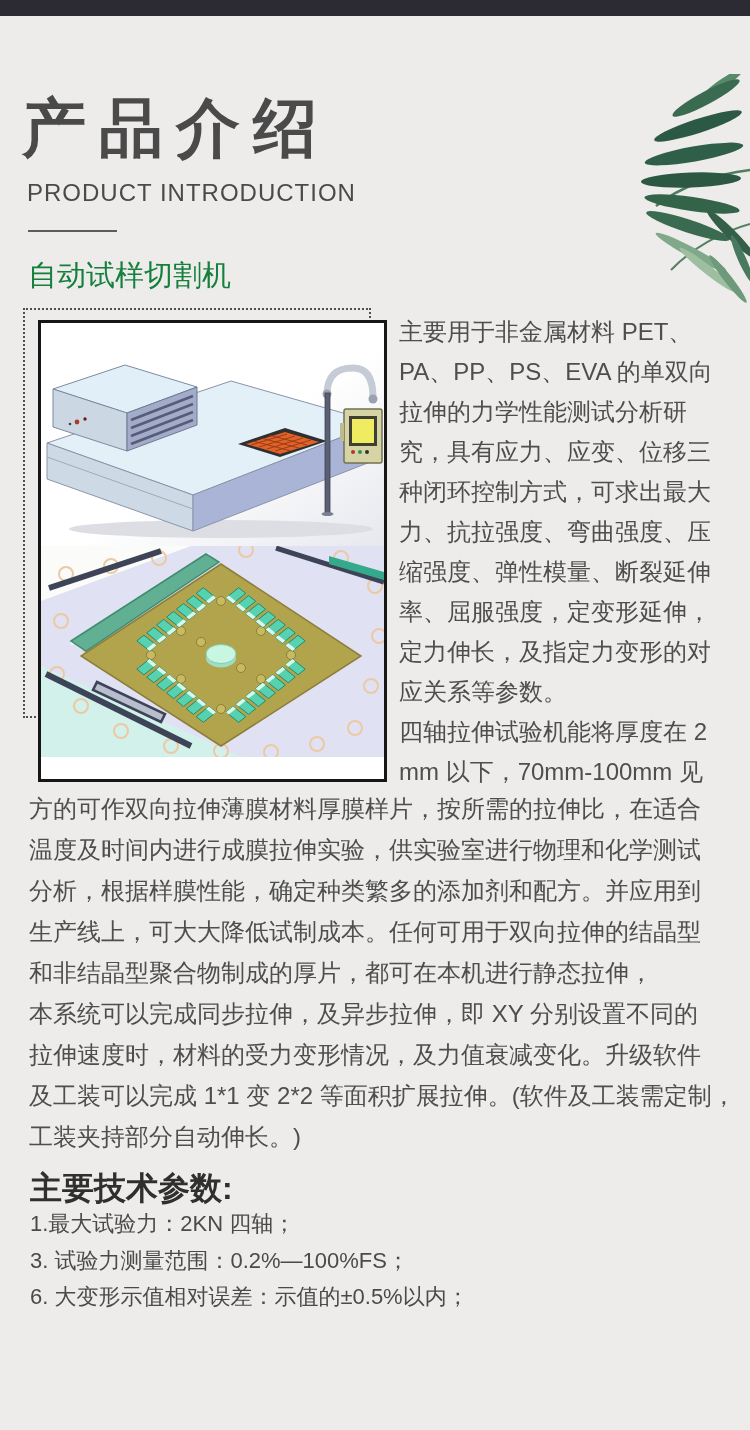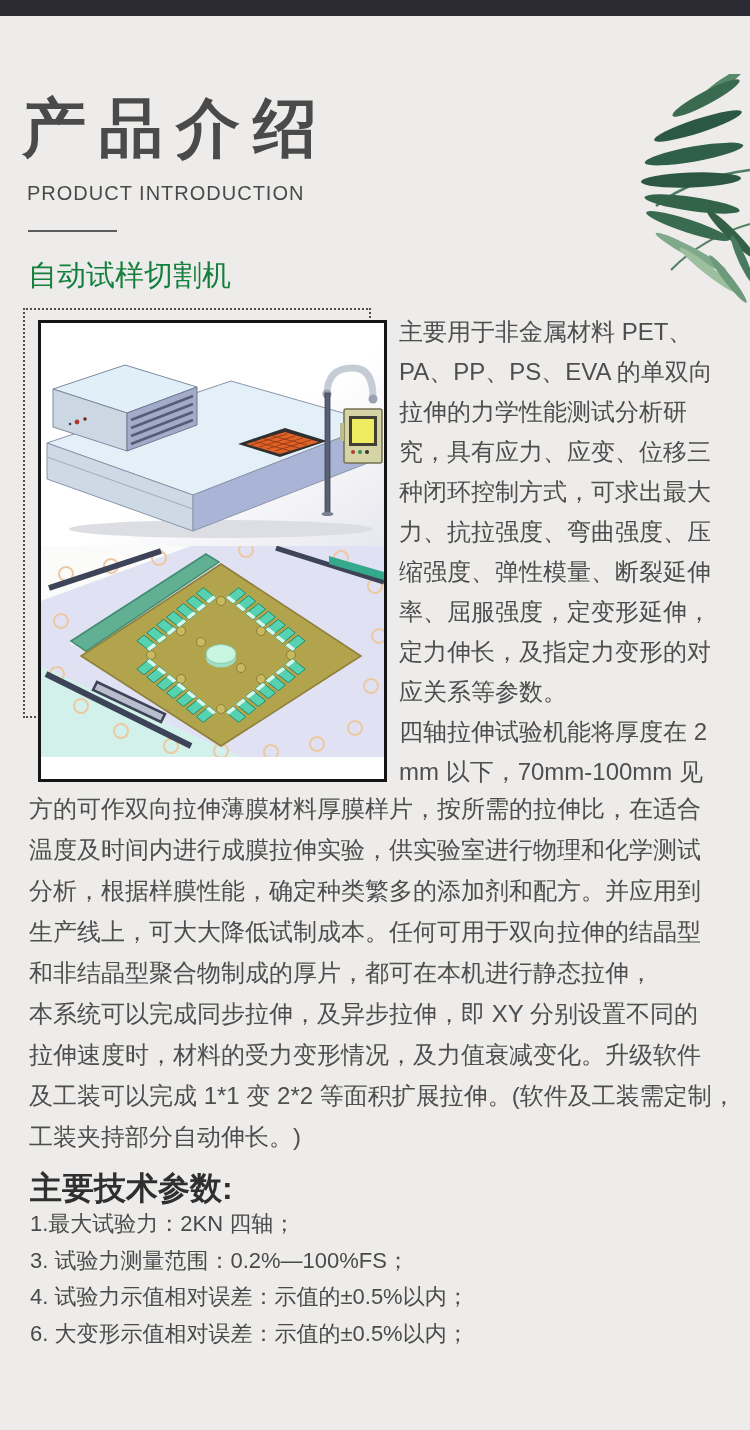--- a/index.html
+++ b/index.html
@@ -8,21 +8,21 @@
     background:#edecea;color:#4e4e4e;
     font-family:"Liberation Sans","DejaVu Sans",sans-serif;
   }
   .topbar{position:absolute;left:0;top:0;width:750px;height:16px;background:#2c2b33;}
   .page-title{
     position:absolute;left:22px;top:94px;font-size:64px;line-height:68px;
     font-weight:900;color:#4a4a4a;letter-spacing:13px;white-space:nowrap;
     font-family:"DejaVu Sans","Liberation Sans",sans-serif;
   }
   .page-subtitle{
-    position:absolute;left:27px;top:175px;font-size:20px;line-height:36px;
+    position:absolute;left:27px;top:175px;font-size:24px;line-height:36px;
     font-weight:400;color:#4a4a4a;letter-spacing:1px;white-space:nowrap;
   }
   .title-divider{position:absolute;left:28px;top:230px;width:89px;height:2px;background:#5c5c5c;}
   .leaf-wrap{position:absolute;left:636px;top:74px;width:114px;height:236px;pointer-events:none;}
   .product-name{
     position:absolute;left:28px;top:256px;font-size:29px;line-height:38px;
     font-weight:500;color:#15803d;white-space:nowrap;
   }
   .dotted-frame{
     position:absolute;left:23px;top:308px;width:348px;height:410px;
@@ -268,15 +268,14 @@
 本系统可以完成同步拉伸，及异步拉伸，即 XY 分别设置不同的
 拉伸速度时，材料的受力变形情况，及力值衰减变化。升级软件
 及工装可以完成 1*1 变 2*2 等面积扩展拉伸。(软件及工装需定制，
 工装夹持部分自动伸长。)</div>
 
 <div class="specs-heading">主要技术参数:</div>
 
 <div class="specs-list">
   <div class="spec-item">1.最大试验力：2KN 四轴；</div>
   <div class="spec-item">3. 试验力测量范围：0.2%—100%FS；</div>
-  <div class="spec-item">4. 试验力示值相对误差：示值的±0.5%以内；</div>
   <div class="spec-item">6. 大变形示值相对误差：示值的±0.5%以内；</div>
 </div>
 
 </body></html>

